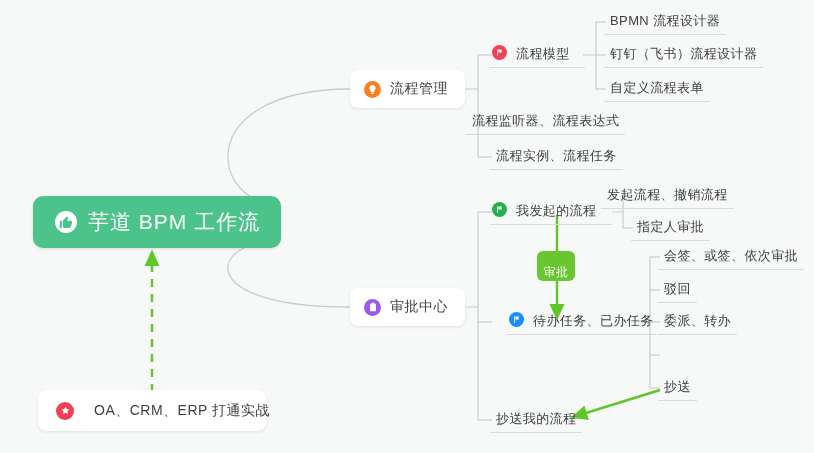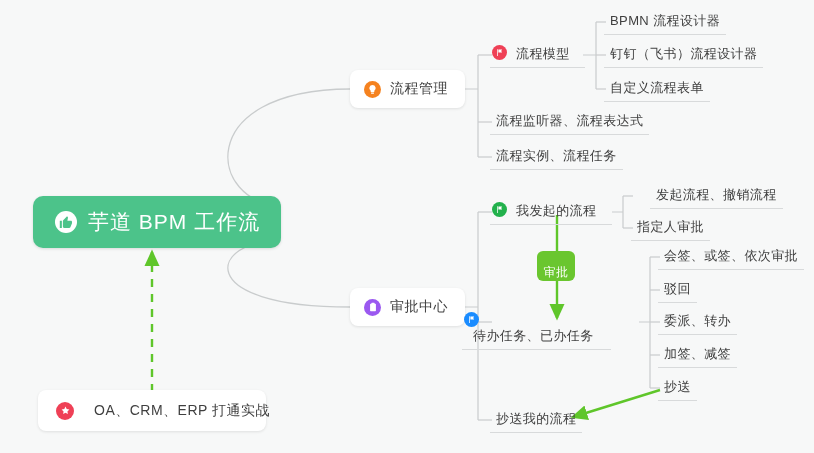--- a/index.html
+++ b/index.html
@@ -225,57 +225,56 @@
         <path fill="#ffffff" d="M6 3h2v18H6zM9 4h10l-2.4 4L19 12H9z"></path>
       </svg>
     </span>
     <span class="label">流程模型</span>
   </div>
 
   <div class="leaf" style="left:604px; top:12px;text-align:right;">BPMN 流程设计器</div>
   <div class="leaf" style="left:604px; top:45px;">钉钉（飞书）流程设计器</div>
   <div class="leaf" style="left:604px; top:79px;">自定义流程表单</div>
 
-  <div class="leaf" style="left:490px; top:112px;">流程监听器、流程表达式</div>
+  <div class="leaf" style="left:466px; top:112px;">流程监听器、流程表达式</div>
   <div class="leaf" style="left:490px; top:147px;">流程实例、流程任务</div>
 
   <div class="card" id="node-approval-center">
     <span class="icon-circle" style="background:#9b59f0;">
       <svg width="10" height="10" viewBox="0 0 24 24" aria-hidden="true">
         <path fill="#ffffff" d="M9 2h6a1 1 0 0 1 1 1v1h1.5A1.5 1.5 0 0 1 19 5.5v15A1.5 1.5 0 0 1 17.5 22h-11A1.5 1.5 0 0 1 5 20.5v-15A1.5 1.5 0 0 1 6.5 4H8V3a1 1 0 0 1 1-1zm-1 8h8v1.6H8zm0 4h8v1.6H8z"></path>
       </svg>
     </span>
     <span class="label">审批中心</span>
   </div>
 
   <div class="subhead" style="left:490px; top:202px; width:122px;">
     <span class="icon-circle" style="background:#22b14c; width:15px; height:15px;">
       <svg width="9" height="9" viewBox="0 0 24 24" aria-hidden="true">
         <path fill="#ffffff" d="M6 3h2v18H6zM9 4h10l-2.4 4L19 12H9z"></path>
       </svg>
     </span>
     <span class="label">我发起的流程</span>
   </div>
 
-  <div class="leaf" style="left:650px; top:186px;">发起流程、撤销流程</div>
+  <div class="leaf" style="left:601px; top:186px;">发起流程、撤销流程</div>
   <div class="leaf" style="left:631px; top:218px;">指定人审批</div>
 
-  <div class="subhead" style="left:462px; top:312px; width:149px;flex-direction:column;">
+  <div class="subhead" style="left:507px; top:312px; width:149px;">
     <span class="icon-circle" style="background:#1a8cff; width:15px; height:15px;">
       <svg width="9" height="9" viewBox="0 0 24 24" aria-hidden="true">
         <path fill="#ffffff" d="M6 3h2v18H6zM9 4h10l-2.4 4L19 12H9z"></path>
       </svg>
     </span>
     <span class="label">待办任务、已办任务</span>
   </div>
 
   <div class="leaf" style="left:658px; top:247px;">会签、或签、依次审批</div>
   <div class="leaf" style="left:658px; top:280px;">驳回</div>
   <div class="leaf" style="left:658px; top:312px;">委派、转办</div>
-  <div class="leaf" style="left:658px; top:345px;">加签、减签</div>
   <div class="leaf" style="left:658px; top:378px;">抄送</div>
 
   <div class="leaf" style="left:490px; top:410px;">抄送我的流程</div>
 
   <div id="annot-approve">
     <span>审批</span>
   </div>
 
   <div class="card" id="node-integration">
     <span class="icon-circle" style="background:#ef4056;">

